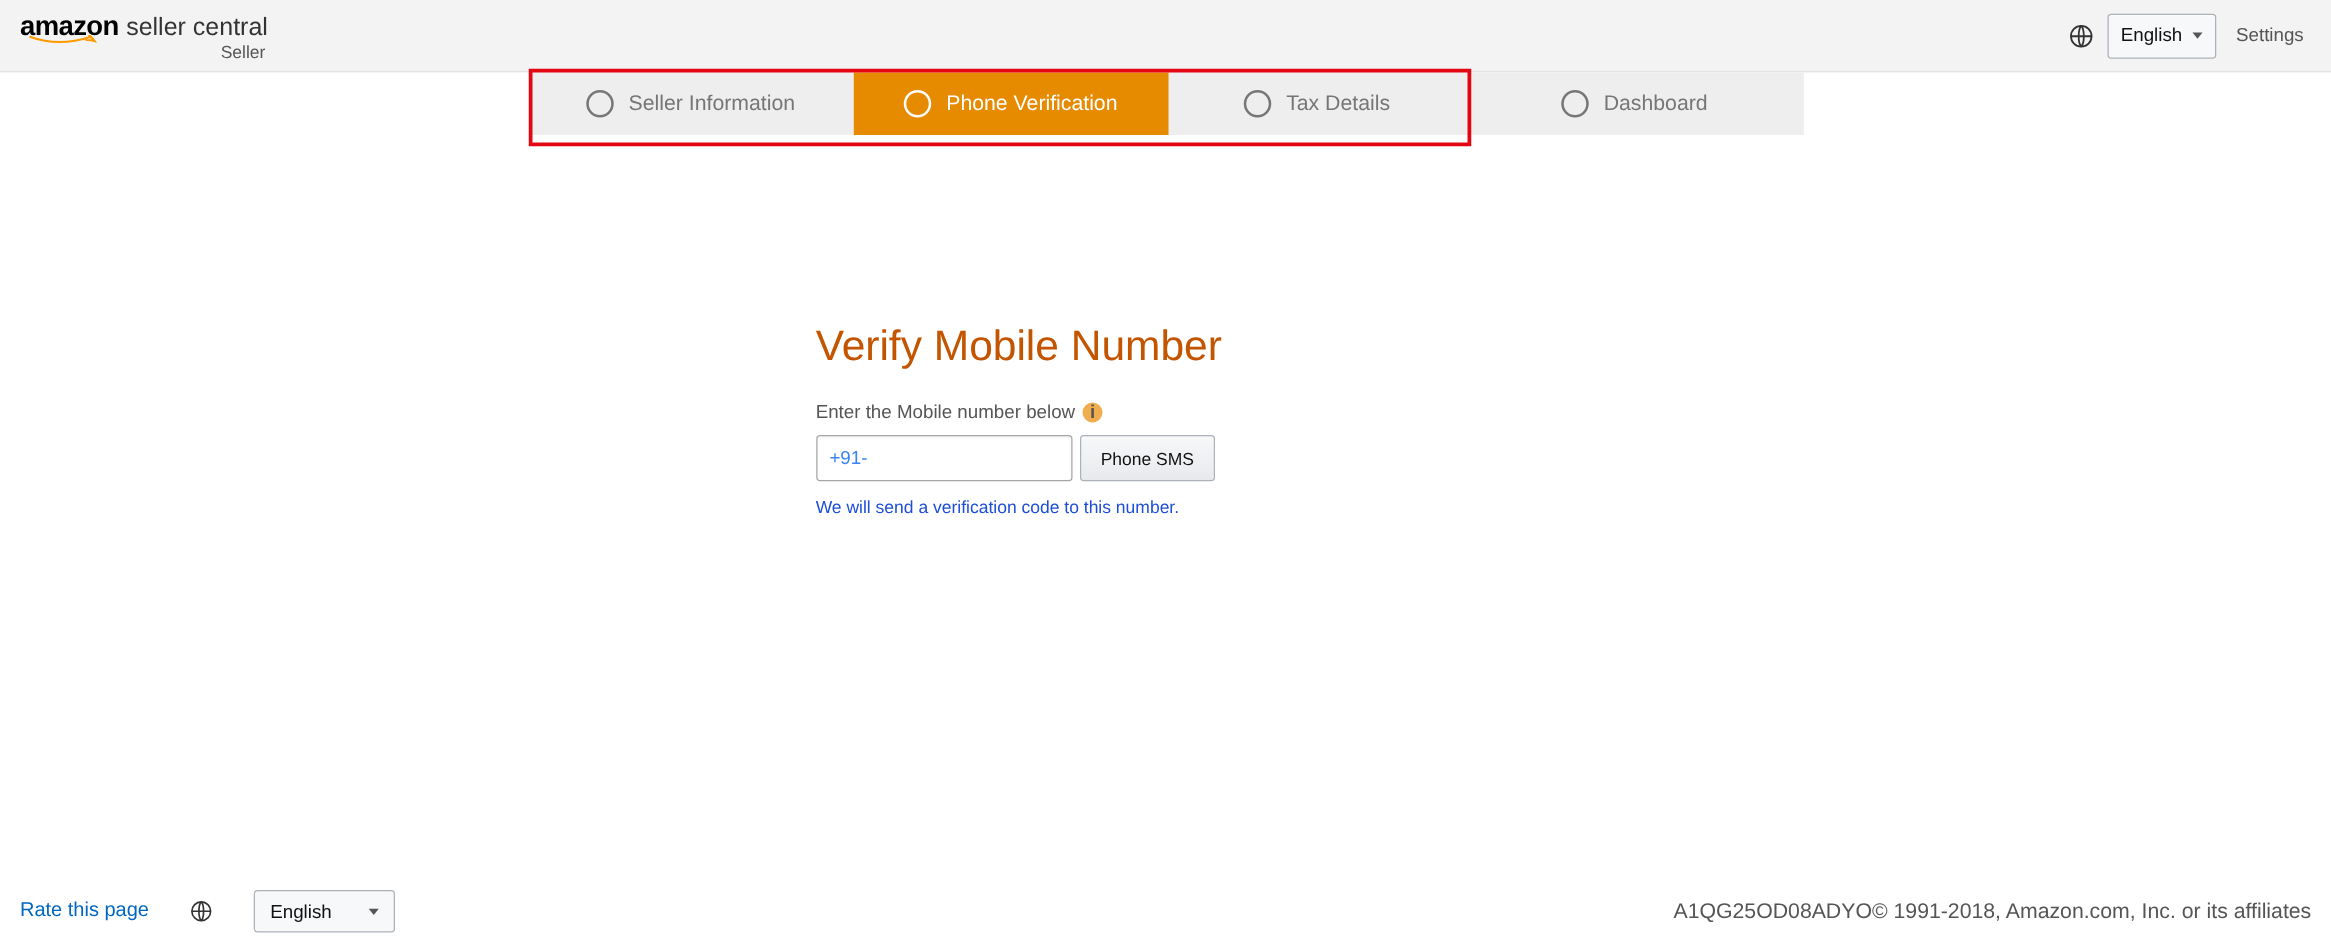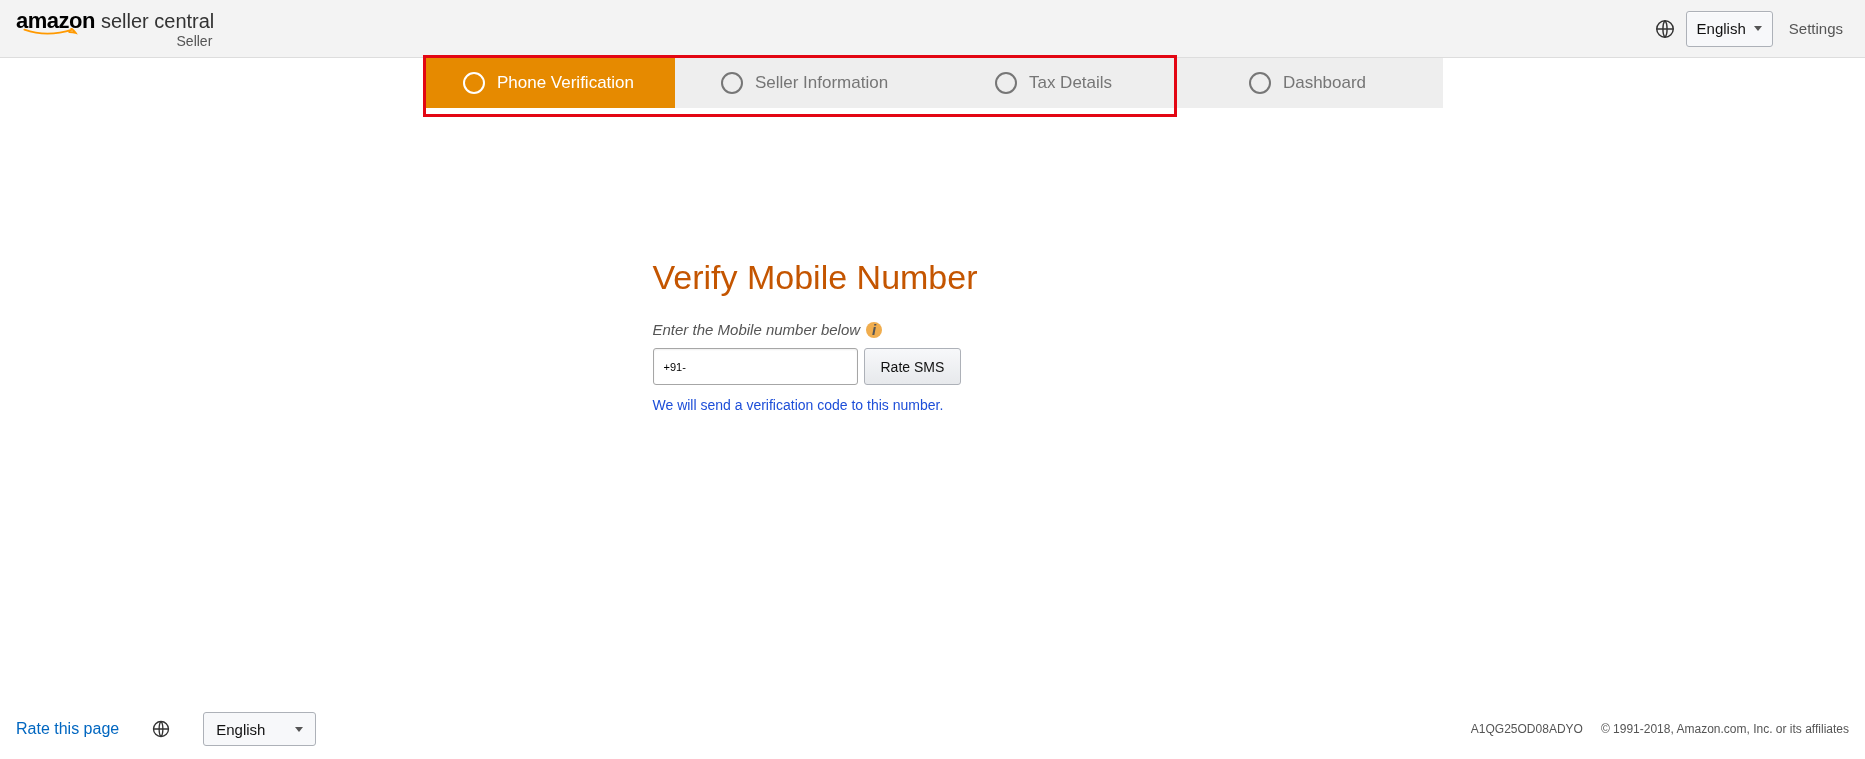--- a/index.html
+++ b/index.html
@@ -150,21 +150,20 @@
       font-size: 34px;
       font-weight: 400;
       color: #c45500;
       margin-bottom: 24px;
     }
     .label-row {
       display: flex;
       align-items: center;
       gap: 6px;
       margin-bottom: 10px;
-      font-style: italic;
     }
     .label-row span {
       font-size: 15px;
       color: #555;
     }
     .info-badge {
       width: 16px;
       height: 16px;
       border-radius: 50%;
       background: #f0ad4e;
@@ -180,22 +179,22 @@
       display: flex;
       gap: 6px;
       margin-bottom: 12px;
     }
     .phone-input {
       width: 205px;
       height: 37px;
       border: 1px solid #a6a6a6;
       border-radius: 3px;
       padding: 0 10px;
-      font-size: 11px;
-      color: #000000;
+      font-size: 15px;
+      color: #3b82f6;
       box-shadow: 0 1px 2px rgba(0,0,0,.07) inset;
     }
     .send-btn {
       height: 37px;
       padding: 0 16px;
       border: 1px solid #adb1b8;
       border-radius: 3px;
       background: linear-gradient(#f7f8fa, #e7e9ec);
       color: #111;
       font-size: 14px;
@@ -233,22 +232,21 @@
       background: #f7f8fa;
       display: flex;
       align-items: center;
       padding: 0 12px;
       gap: 30px;
       cursor: pointer;
       font-size: 15px;
     }
     .footer-right {
       display: flex;
-      gap: 18px;
-      font-size: 12px;
+      font-size: 17px;
       color: #555;
     }
     .chevron {
       border-style: solid;
       border-width: 5px 4px 0 4px;
       border-color: #555 transparent transparent transparent;
       width: 0;
       height: 0;
     }
   </style>
@@ -279,27 +277,27 @@
       <span class="chevron"></span>
     </div>
     <span class="settings-link">Settings</span>
   </div>
 </div>
 
 <div class="steps-wrap">
   <div class="steps-container">
     <div class="highlight-box" style="width:754px; height:62px;"></div>
     <div class="steps">
+      <div class="step" style="min-width:260px;">
+        <span class="step-circle"></span>
+        <span>Seller Information</span>
+      </div>
       <div class="step active" style="min-width:252px;">
         <span class="step-circle"></span>
         <span>Phone Verification</span>
-      </div>
-      <div class="step" style="min-width:260px;">
-        <span class="step-circle"></span>
-        <span>Seller Information</span>
       </div>
       <div class="step" style="min-width:238px;">
         <span class="step-circle"></span>
         <span>Tax Details</span>
       </div>
       <div class="step" style="min-width:270px;">
         <span class="step-circle"></span>
         <span>Dashboard</span>
       </div>
     </div>
@@ -308,21 +306,21 @@
 
 <div class="main">
   <div class="form-area">
     <h1 class="heading">Verify Mobile Number</h1>
     <div class="label-row">
       <span>Enter the Mobile number below</span>
       <span class="info-badge">i</span>
     </div>
     <div class="input-row">
       <input class="phone-input" type="text" value="+91-" style="">
-      <button class="send-btn">Rate SMS</button>
+      <button class="send-btn">Phone SMS</button>
     </div>
     <div class="help-text">We will send a verification code to this number.</div>
   </div>
 </div>
 
 <div class="footer">
   <div class="footer-left">
     <span class="rate-link">Rate this page</span>
     <span class="globe-icon">
       <svg width="20" height="20" viewBox="0 0 24 24" fill="none" stroke="#333" stroke-width="1.6">

